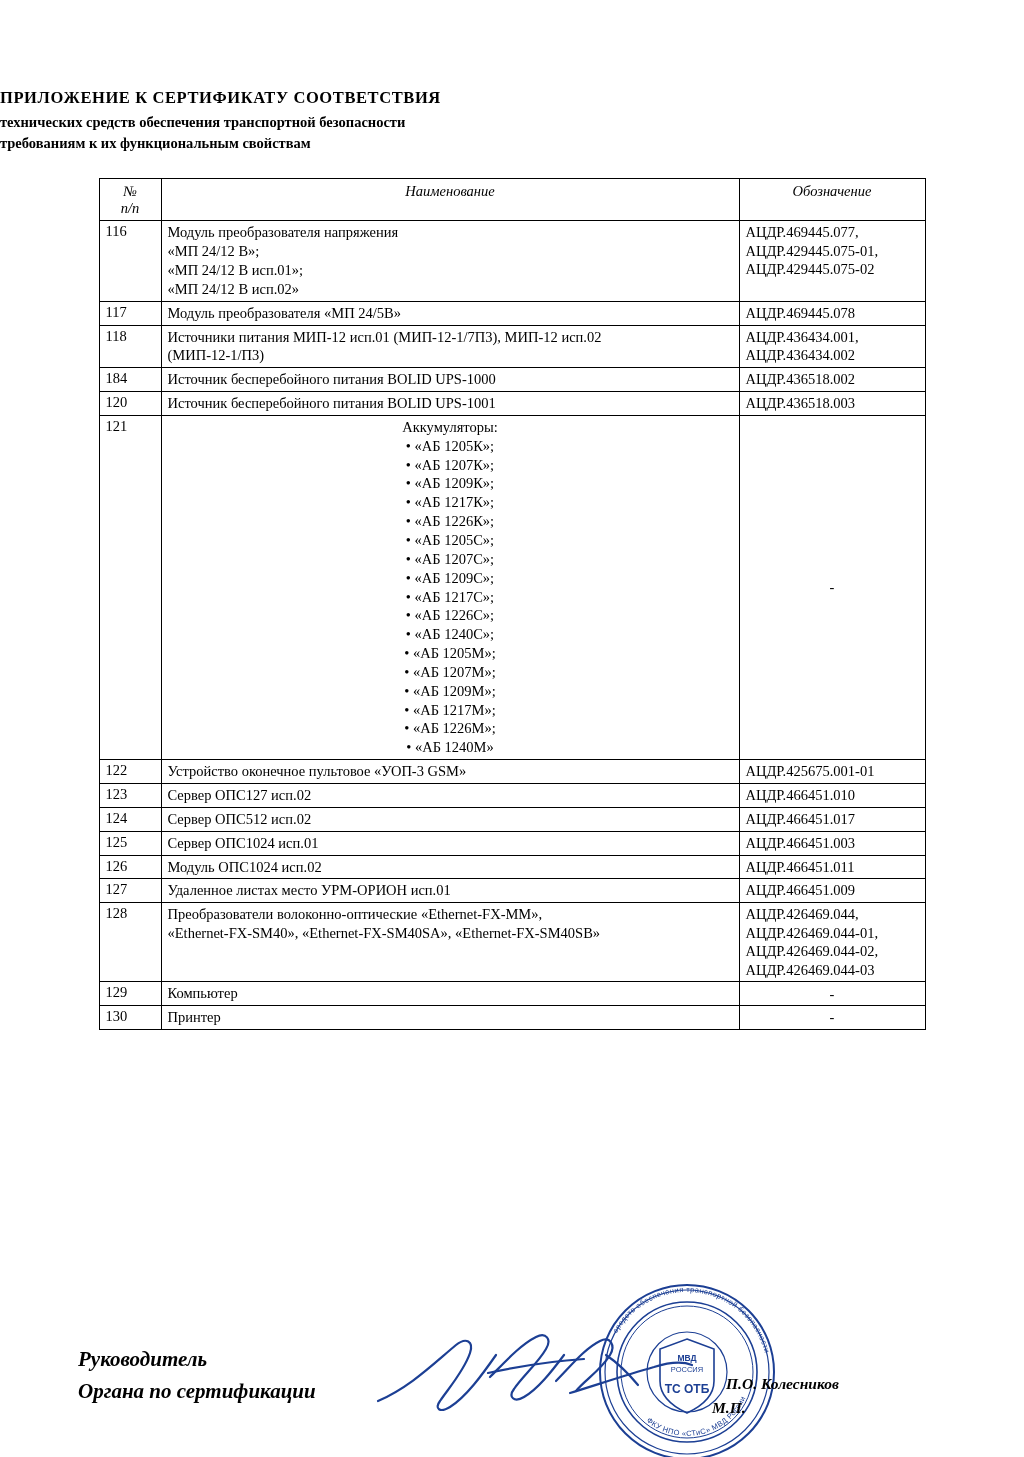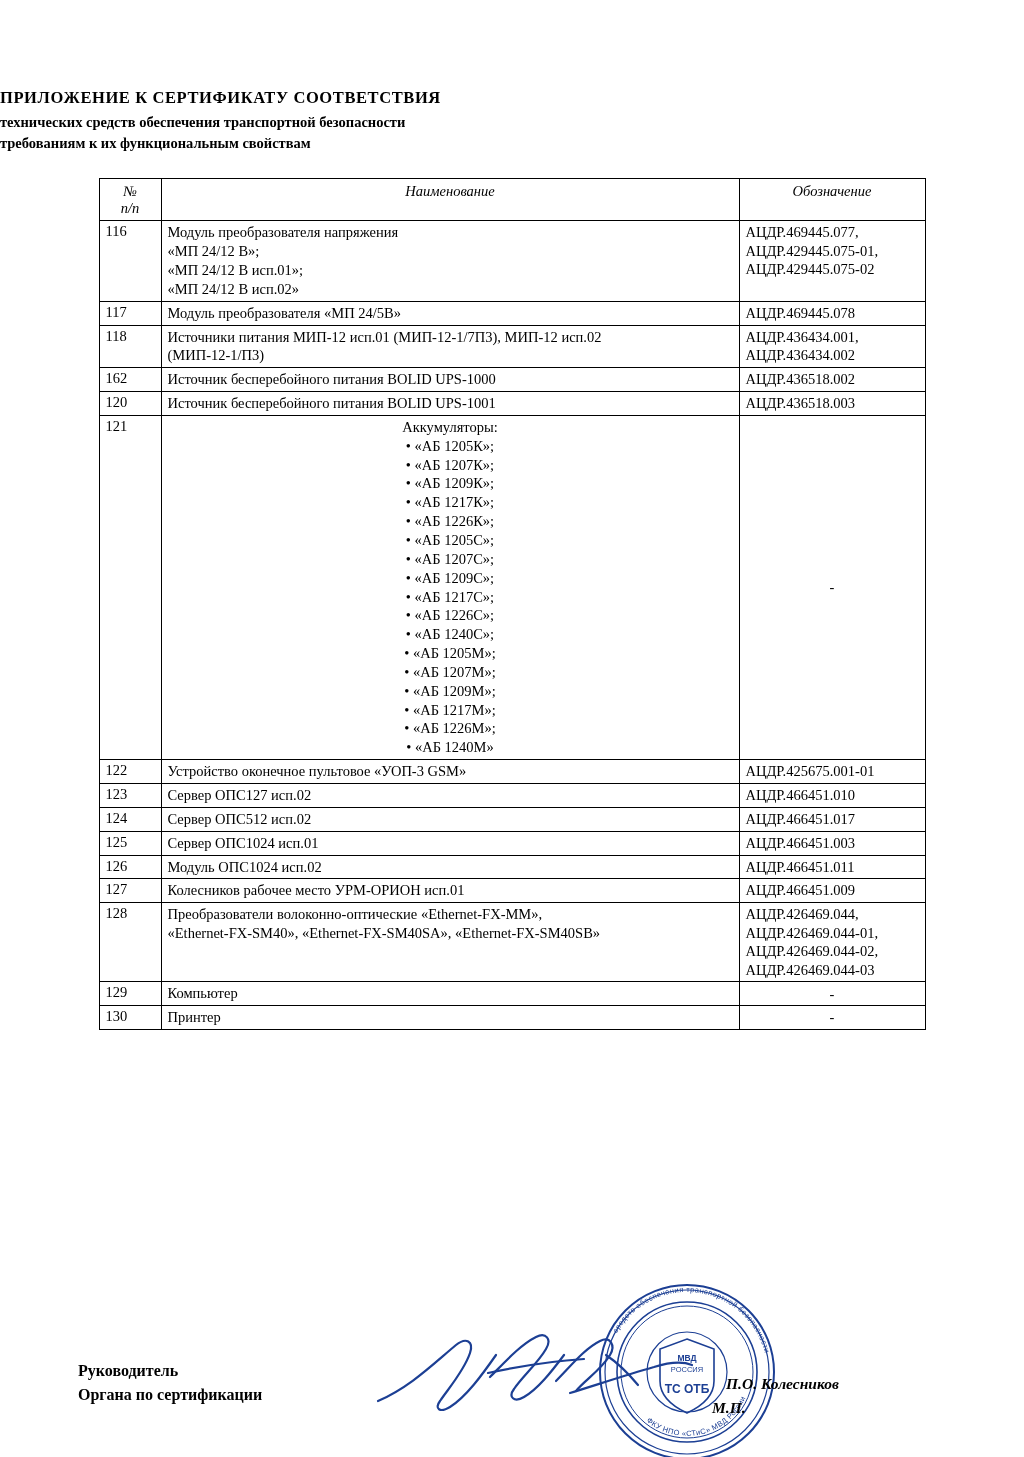--- a/index.html
+++ b/index.html
@@ -89,22 +89,23 @@
     line-height: 1.30;
   }
   .batt-list {
     line-height: 1.62;
     text-align: center;
   }
   .footer {
     position: absolute;
     left: 78px;
     bottom: 138px;
-    font-weight: bold;
-    font-size: 16px;
+    font-style: italic;
+    font-weight: bold;
+    font-size: 21px;
     line-height: 1.5;
     margin-top: 12px;
   }
   .sign-name {
     position: absolute;
     left: 726px;
     bottom: 152px;
     font-style: italic;
     font-weight: bold;
     font-size: 15.5px;
@@ -184,21 +185,21 @@
           <td class="desig">АЦДР.469445.078</td>
         </tr>
         <tr>
           <td class="num">118</td>
           <td class="name">Источники питания МИП-12 исп.01 (МИП-12-1/7П3), МИП-12 исп.02
 (МИП-12-1/П3)</td>
           <td class="desig">АЦДР.436434.001,
 АЦДР.436434.002</td>
         </tr>
         <tr>
-          <td class="num">162</td>
+          <td class="num">184</td>
           <td class="name">Источник бесперебойного питания BOLID UPS-1000</td>
           <td class="desig">АЦДР.436518.002</td>
         </tr>
         <tr>
           <td class="num">120</td>
           <td class="name">Источник бесперебойного питания BOLID UPS-1001</td>
           <td class="desig">АЦДР.436518.003</td>
         </tr>
         <tr>
           <td class="num">121</td>
@@ -242,21 +243,21 @@
           <td class="name">Сервер ОПС1024 исп.01</td>
           <td class="desig">АЦДР.466451.003</td>
         </tr>
         <tr>
           <td class="num">126</td>
           <td class="name">Модуль ОПС1024 исп.02</td>
           <td class="desig">АЦДР.466451.011</td>
         </tr>
         <tr>
           <td class="num">127</td>
-          <td class="name">Колесников рабочее место УРМ-ОРИОН исп.01</td>
+          <td class="name">Удаленное листах место УРМ-ОРИОН исп.01</td>
           <td class="desig">АЦДР.466451.009</td>
         </tr>
         <tr>
           <td class="num">128</td>
           <td class="name">Преобразователи волоконно-оптические «Ethernet-FX-MM»,
 «Ethernet-FX-SM40», «Ethernet-FX-SM40SA», «Ethernet-FX-SM40SB»</td>
           <td class="desig">АЦДР.426469.044,
 АЦДР.426469.044-01,
 АЦДР.426469.044-02,
 АЦДР.426469.044-03</td>

